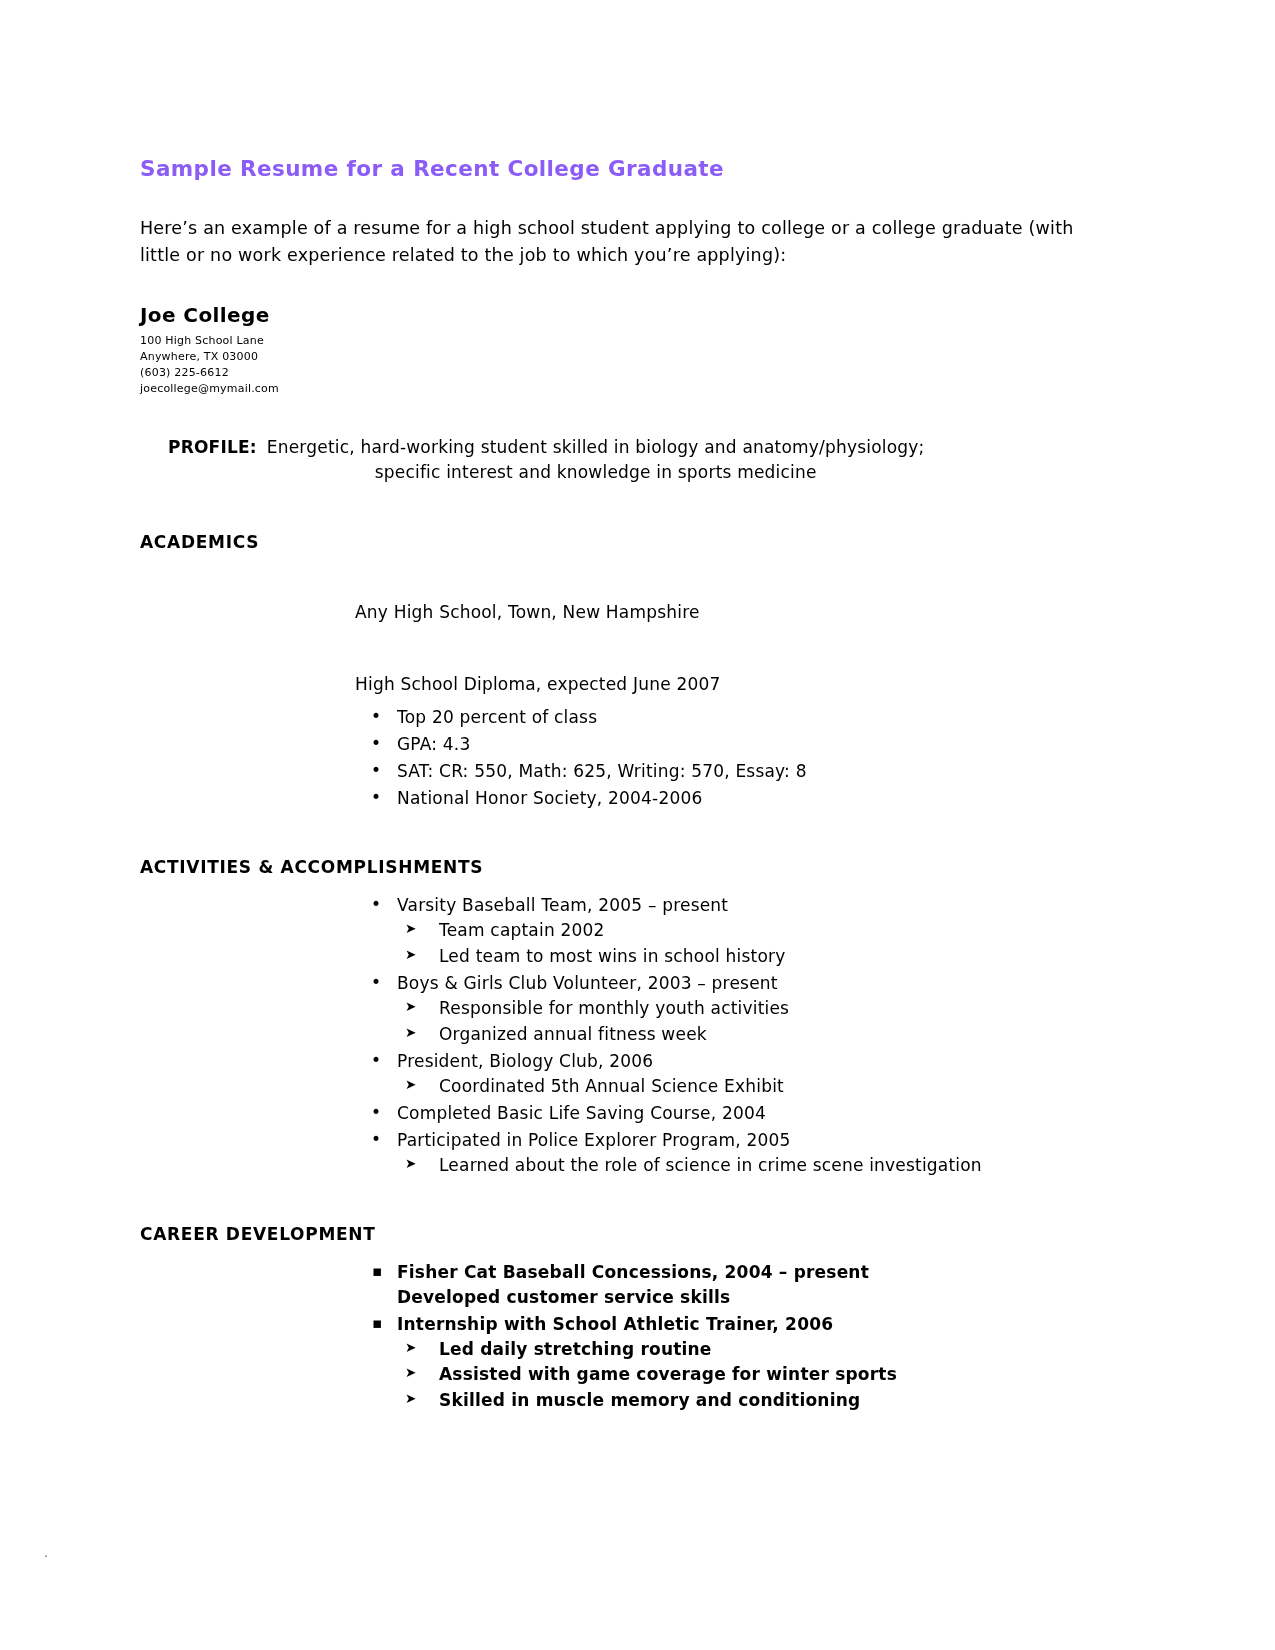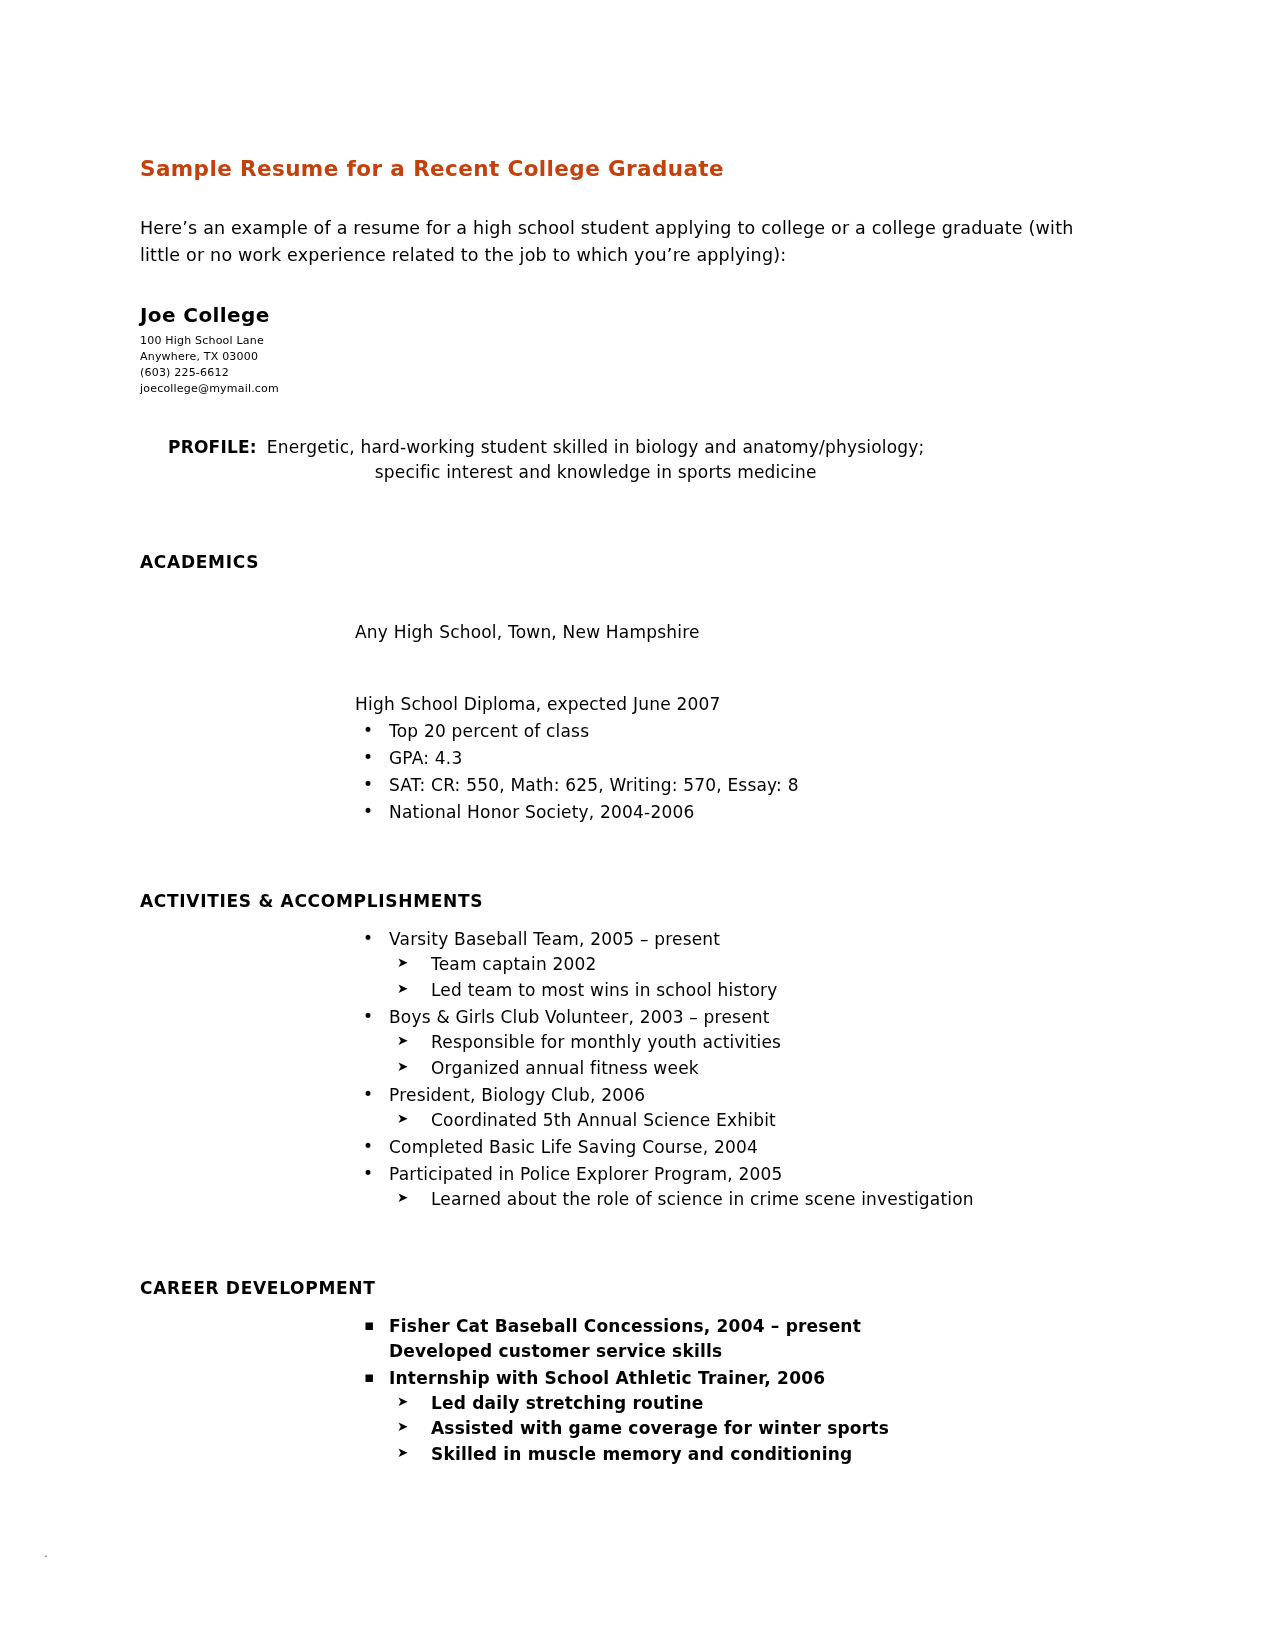--- a/index.html
+++ b/index.html
@@ -23,21 +23,21 @@
     background: #ffffff;
   }
   .content {
     position: absolute;
     left: 140px;
     top: 155px;
     width: 960px;
   }
 
   .doc-title {
-    color: #c2410c;
+    color: #8b5cf6;
     font-weight: bold;
     font-size: 21.5px;
     letter-spacing: 0.4px;
     margin: 0 0 32px 0;
     line-height: 1.3;
   }
 
   .intro {
     font-size: 17.5px;
     line-height: 1.55;
@@ -73,38 +73,38 @@
     margin-right: 10px;
   }
   .profile-text {
     max-width: 800px;
   }
 
   .section-head {
     font-weight: bold;
     font-size: 17px;
     letter-spacing: 0.7px;
-    margin-top: 66px;
+    margin-top: 46px;
     margin-bottom: 16px;
   }
 
   .indent-body {
     margin-left: 215px;
     font-size: 17px;
     line-height: 1.45;
     letter-spacing: 0.2px;
   }
   .plain-line {
     margin-bottom: 2px;
     margin-top: 48px;
   }
 
   ul.bullets, ul.subs, ul.squares {
     list-style: none;
-    margin: 0;
+    margin: 8px;
     padding: 0;
   }
   ul.bullets > li,
   ul.squares > li {
     position: relative;
     padding-left: 34px;
     margin-bottom: 2px;
     font-size: 17px;
     line-height: 1.47;
     letter-spacing: 0.2px;

